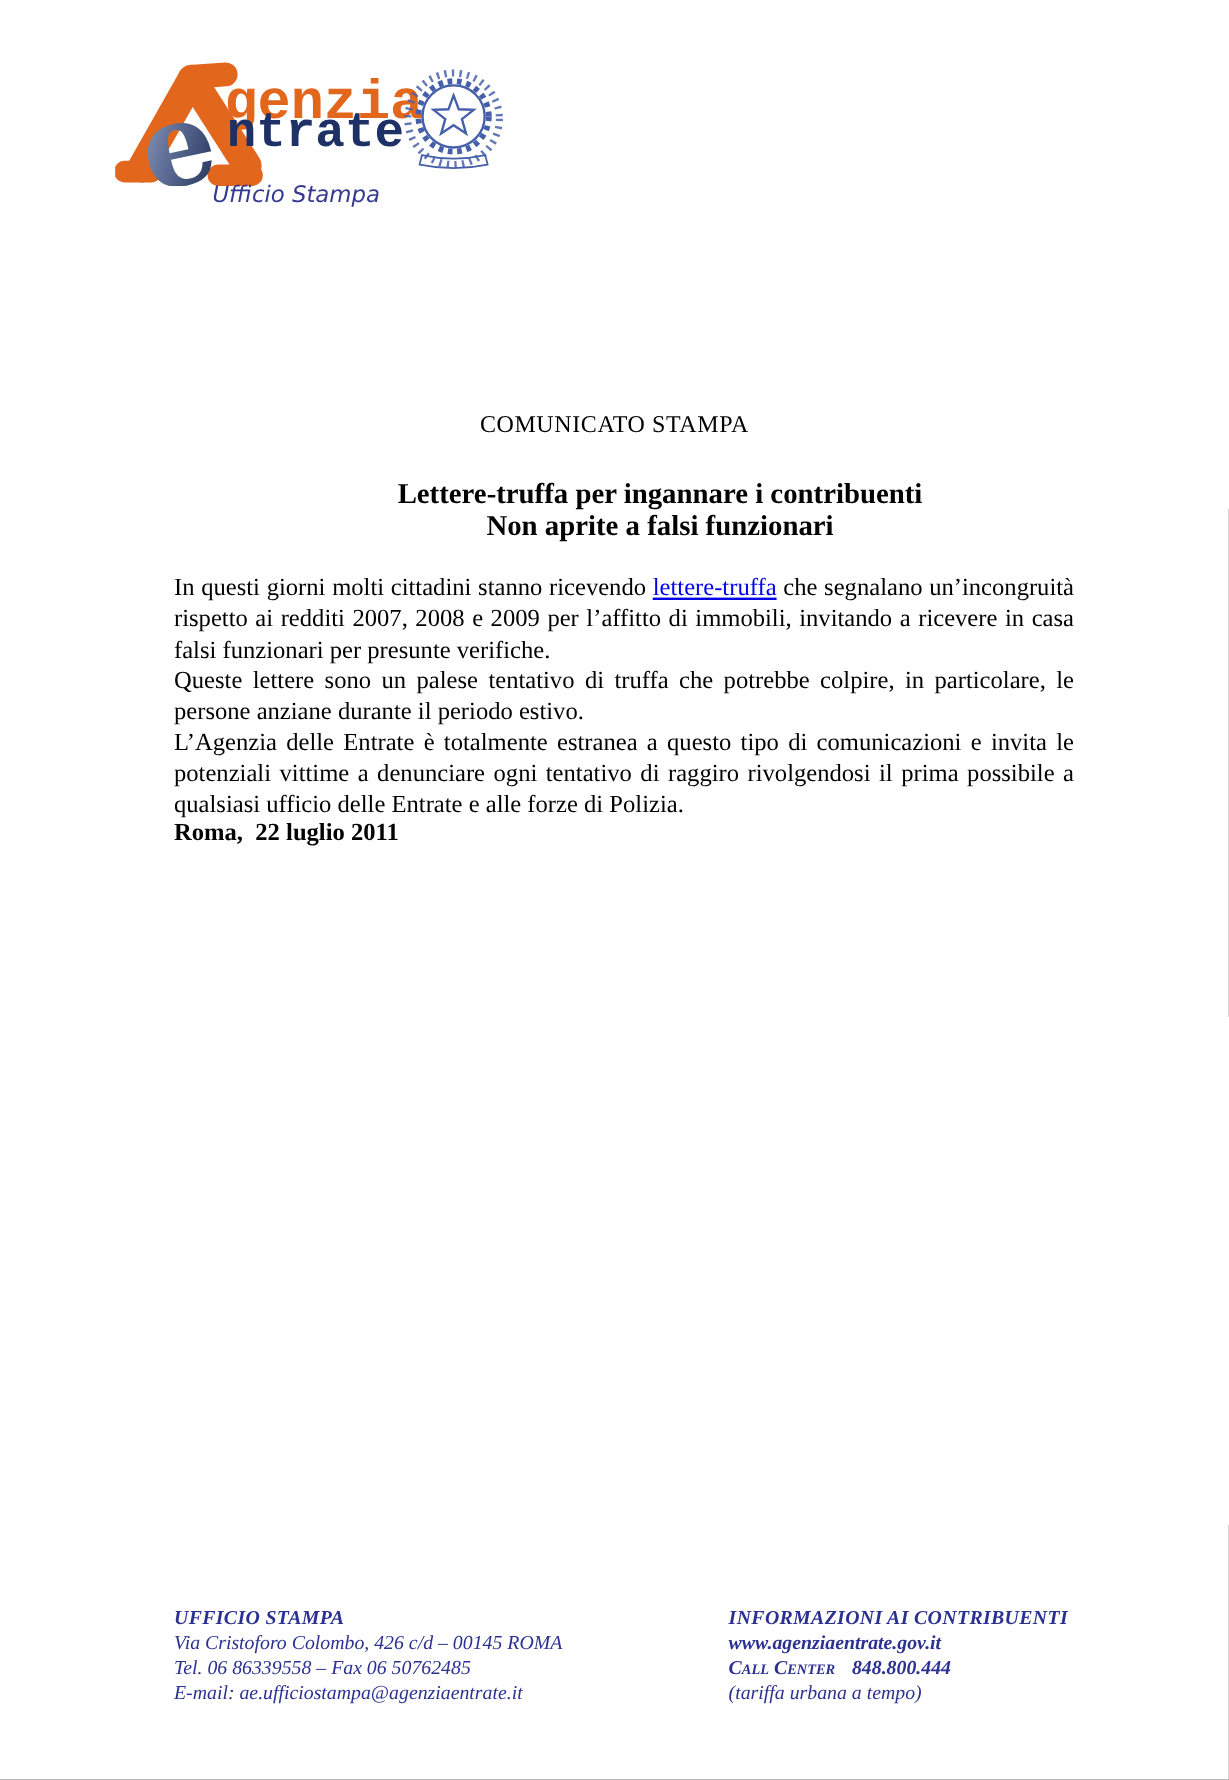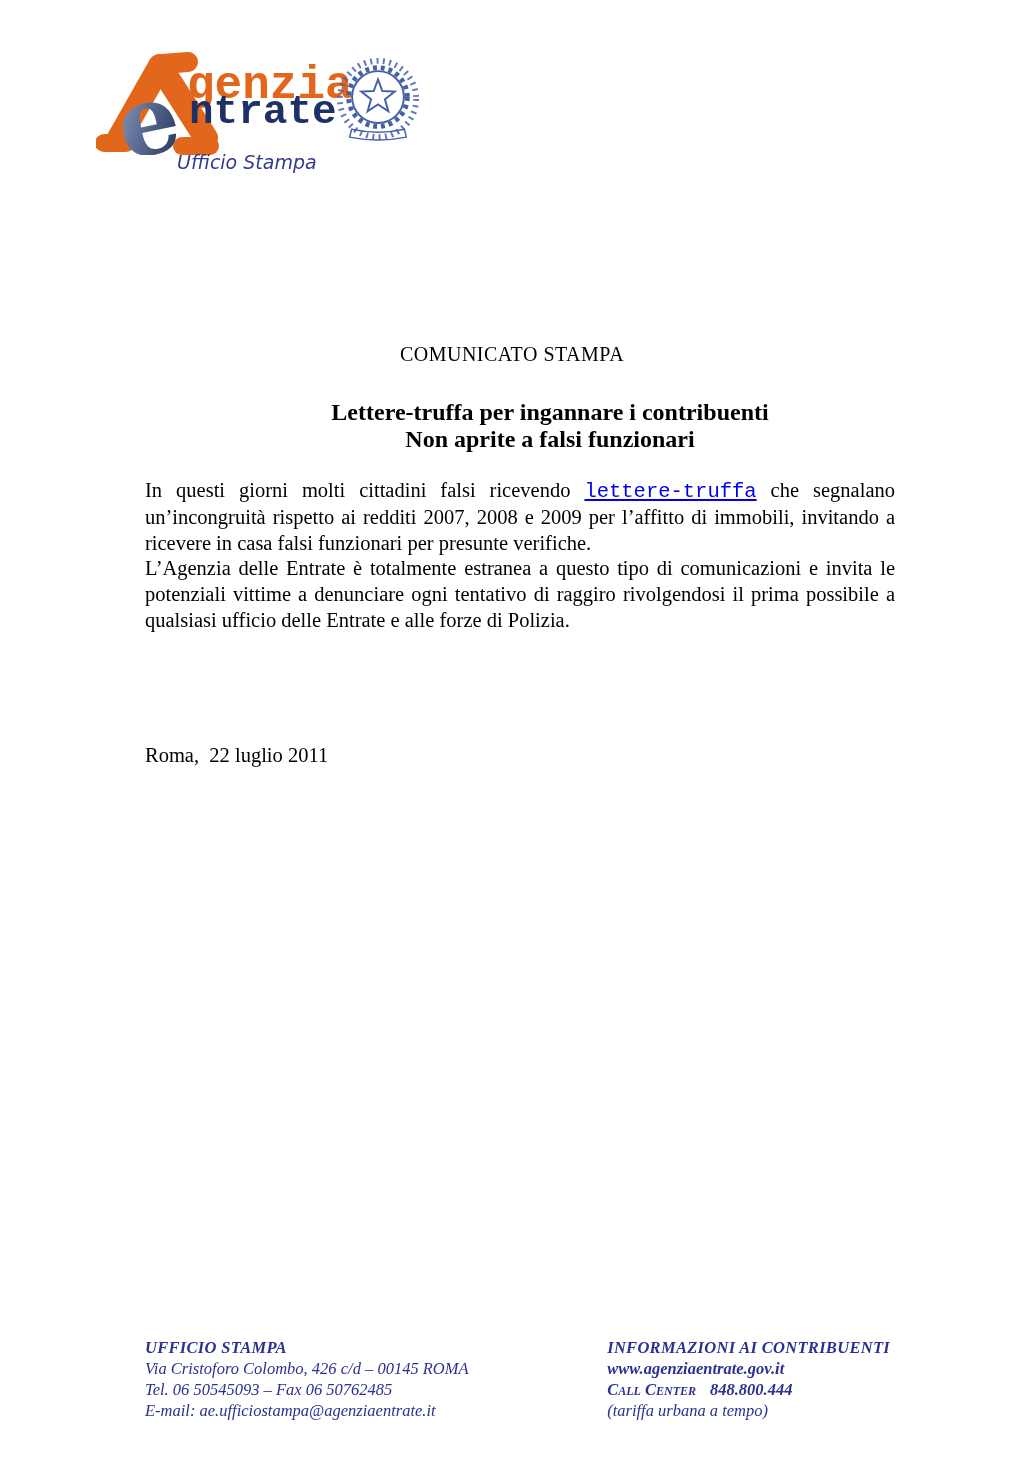--- a/index.html
+++ b/index.html
@@ -33,24 +33,24 @@
     position:absolute; left:0; top:399px; width:1024px;
     text-align:center; font-weight:bold; font-size:24px; line-height:27px;padding-left:38px;
   }
 
   
   .bodytext {
     position:absolute; left:145px; top:478px; width:750px;
     font-size:20.5px; line-height:25.8px; text-align:justify;
   }
   .bodytext p { margin:0; }
-  .inline-link { color:var(--link-blue); text-decoration:underline; cursor:pointer;font-family:Liberation Mono, monospace; }
+  .inline-link { color:var(--link-blue); text-decoration:underline; cursor:pointer; }
   .dateline {
-    position:absolute; left:145px; top:744px;
-    font-size:20.5px; font-weight:normal; white-space:pre;
+    position:absolute; left:145px; top:683px;
+    font-size:20.5px; font-weight:bold; white-space:pre;
   }
 
   
   .footer {
     position:absolute; left:145px; top:1337px; width:745px;
     display:flex; justify-content:space-between;
     color:var(--footer-blue); font-style:italic;
     font-size:16.5px; line-height:21px;
   }
   .fcol.right { text-align:left; }
@@ -93,31 +93,32 @@
 
   <div class="tagline">Ufficio Stampa</div>
 
   <div class="kicker">COMUNICATO STAMPA</div>
   <div class="doc-title">
     <div>Lettere-truffa per ingannare i contribuenti</div>
     <div>Non aprite a falsi funzionari</div>
   </div>
 
   <div class="bodytext">
-    <p><span>In questi giorni molti cittadini falsi ricevendo </span><a class="inline-link">lettere-truffa</a><span> che segnalano un’incongruità rispetto ai redditi 2007, 2008 e 2009 per l’affitto di immobili, invitando a ricevere in casa falsi funzionari per presunte verifiche.</span></p>
+    <p><span>In questi giorni molti cittadini stanno ricevendo </span><a class="inline-link">lettere-truffa</a><span> che segnalano un’incongruità rispetto ai redditi 2007, 2008 e 2009 per l’affitto di immobili, invitando a ricevere in casa falsi funzionari per presunte verifiche.</span></p>
+    <p>Queste lettere sono un palese tentativo di truffa che potrebbe colpire, in particolare, le persone anziane durante il periodo estivo.</p>
     <p>L’Agenzia delle Entrate è totalmente estranea a questo tipo di comunicazioni e invita le potenziali vittime a denunciare ogni tentativo di raggiro rivolgendosi il prima possibile a qualsiasi ufficio delle Entrate e alle forze di Polizia.</p>
   </div>
 
   <div class="dateline">Roma,  22 luglio 2011</div>
 
   <div class="footer">
     <div class="fcol left">
       <div class="fhead">UFFICIO STAMPA</div>
       <div>Via Cristoforo Colombo, 426 c/d – 00145 ROMA</div>
-      <div>Tel. 06 50545093 – Fax 06 50762485</div>
+      <div>Tel. 06 86339558 – Fax 06 50762485</div>
       <div><span>E-mail: </span><a class="f-link">ae.ufficiostampa@agenziaentrate.it</a></div>
     </div>
     <div class="fcol right">
       <div class="fhead">INFORMAZIONI AI CONTRIBUENTI</div>
       <div><a class="f-link site">www.agenziaentrate.gov.it</a></div>
       <div><span class="sc">Call Center</span><span class="num">848.800.444</span></div>
       <div class="note">(tariffa urbana a tempo)</div>
     </div>
   </div>
 

